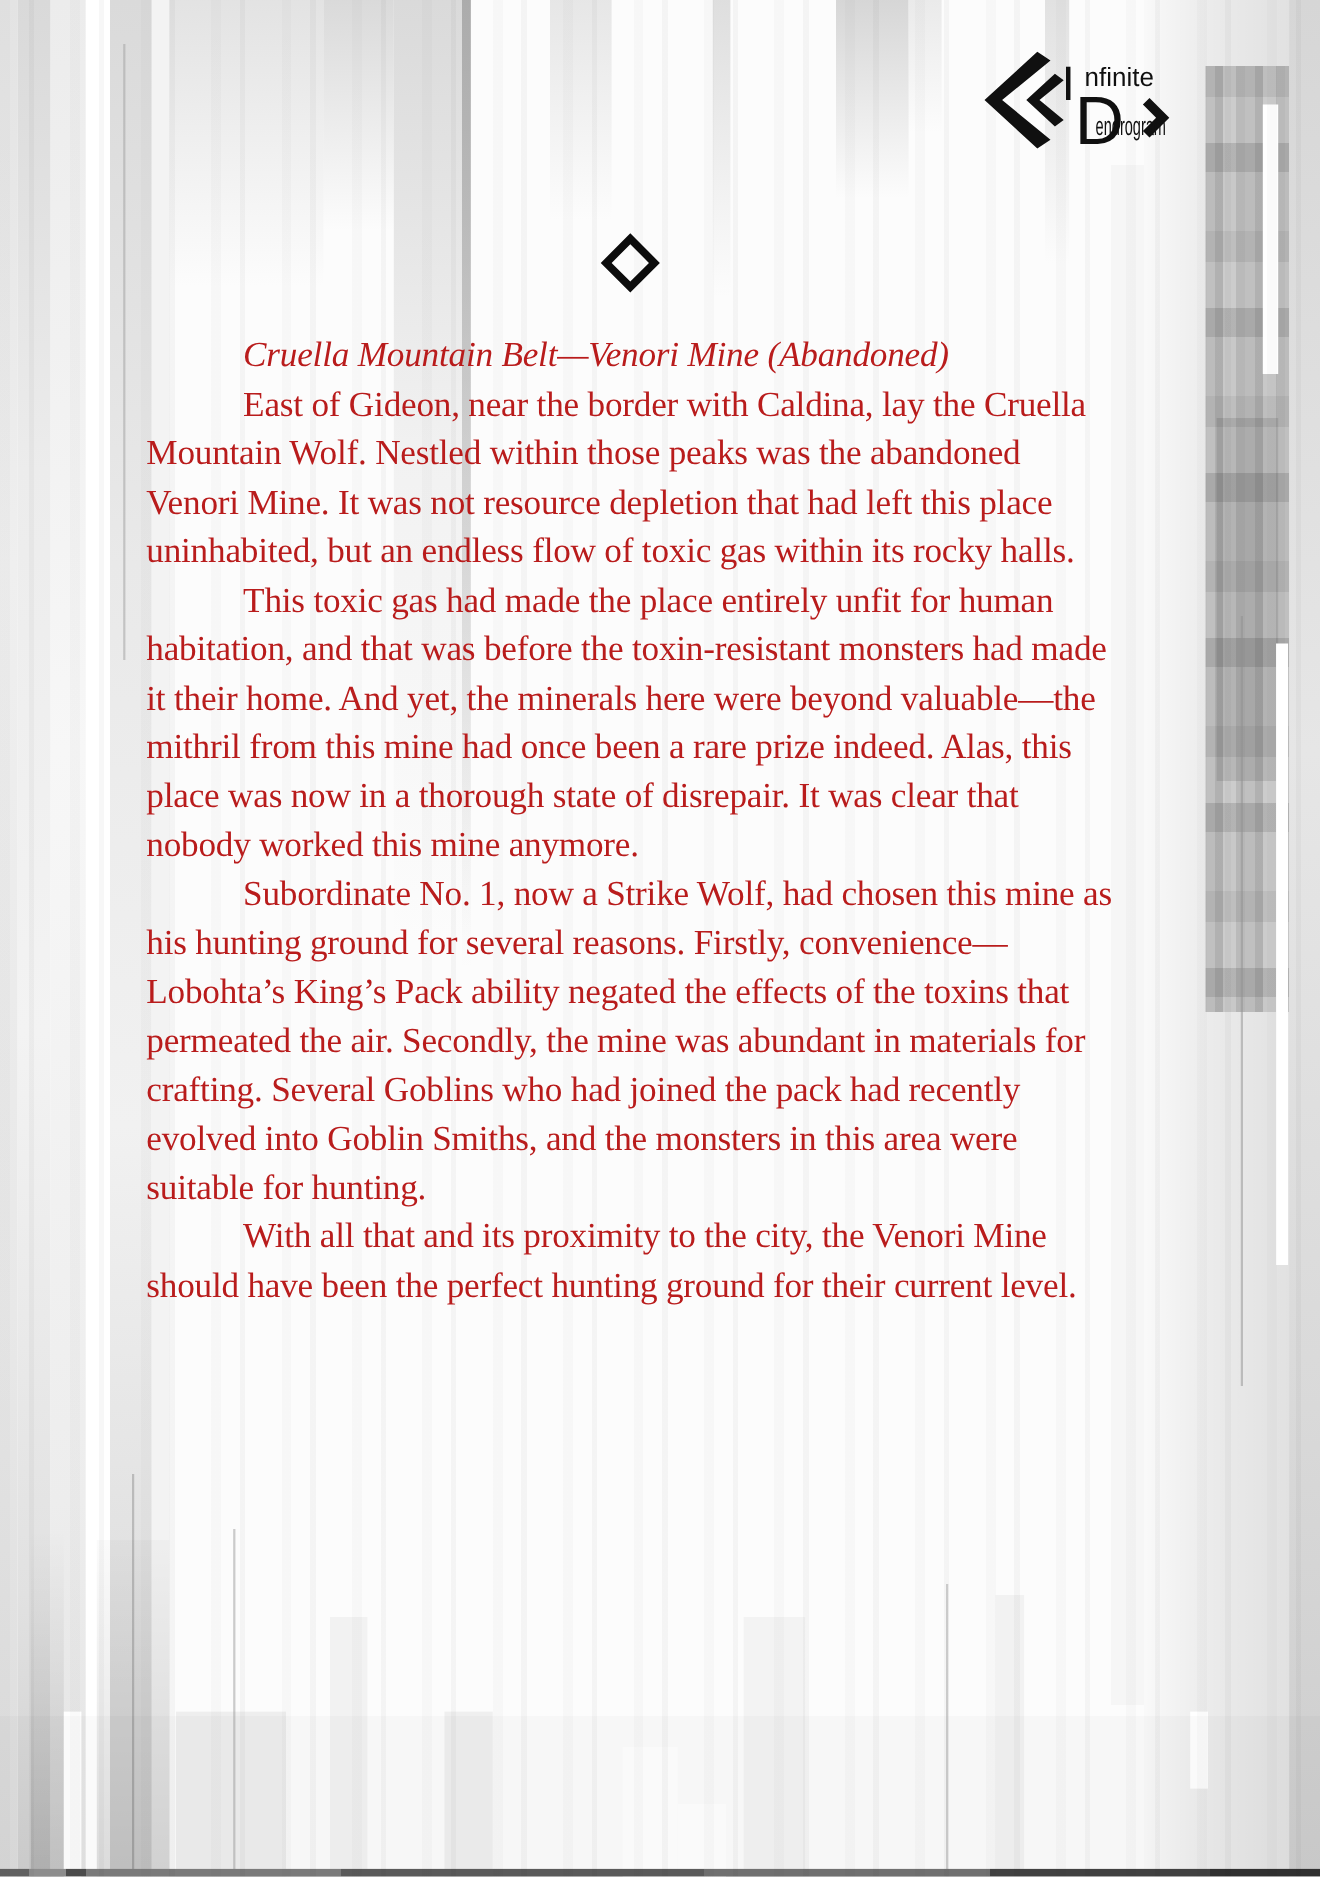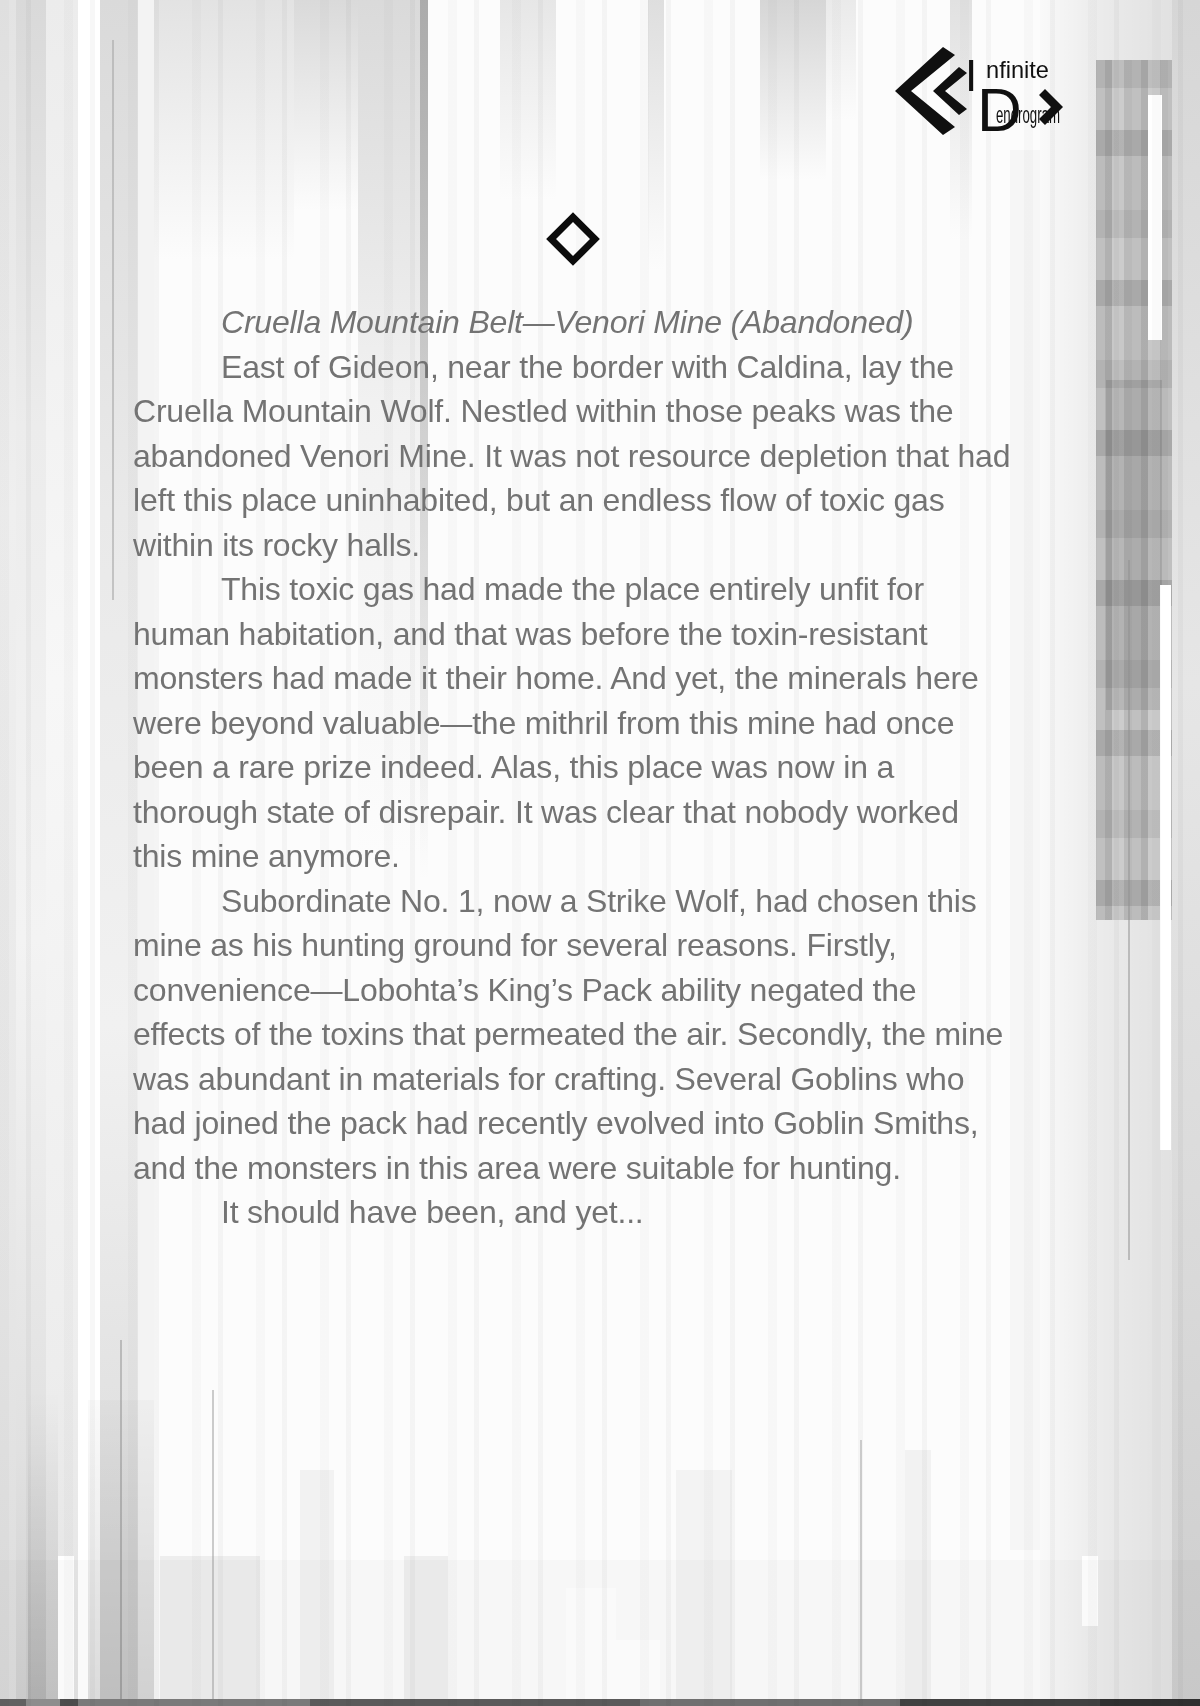--- a/index.html
+++ b/index.html
@@ -58,21 +58,21 @@
        background:linear-gradient(90deg,#616161 0 26px,#8d8d8d 26px 60px,#4c4c4c 60px 78px,#7a7a7a 78px 310px,#5a5a5a 310px 640px,#707070 640px 900px,#414141 900px 1100px,#303030 1100px 100%);}
   
   .logo{position:absolute;left:893px;top:45px;width:172px;height:92px;z-index:3;}
   .logo text{fill:#101010;font-family:"Liberation Sans",sans-serif;font-weight:400;}
   .logo polygon{fill:#101010;}
   
   .divider{position:absolute;left:133px;top:220px;width:880px;display:flex;justify-content:center;z-index:3;}
   .diamond{width:24px;height:24px;border:7px solid #0c0c0c;transform:rotate(45deg);background:transparent;}
   
   .content{position:absolute;left:133px;top:300px;width:880px;z-index:3;
-    font-family:Liberation Sans, sans-serif;font-size:32px;line-height:44.5px;color:#737373;letter-spacing:-.2px;}
+    font-family:Liberation Serif, serif;font-size:32px;line-height:44.5px;color:#b91c1c;letter-spacing:-.2px;}
   .content p{margin:0;text-indent:88px;}
   .content p.heading{font-style:italic;}
 </style>
 </head>
 <body>
 
 <div class="page">
 
   <div class="bg">
     <div id="L1"></div>
@@ -129,16 +129,16 @@
 
   <div class="divider">
     <span class="diamond"></span>
   </div>
 
   <div class="content">
     <p class="heading">Cruella Mountain Belt—Venori Mine (Abandoned)</p>
     <p>East of Gideon, near the border with Caldina, lay the Cruella Mountain Wolf. Nestled within those peaks was the abandoned Venori Mine. It was not resource depletion that had left this place uninhabited, but an endless flow of toxic gas within its rocky halls.</p>
     <p>This toxic gas had made the place entirely unfit for human habitation, and that was before the toxin-resistant monsters had made it their home. And yet, the minerals here were beyond valuable—the mithril from this mine had once been a rare prize indeed. Alas, this place was now in a thorough state of disrepair. It was clear that nobody worked this mine anymore.</p>
     <p>Subordinate No. 1, now a Strike Wolf, had chosen this mine as his hunting ground for several reasons. Firstly, convenience—Lobohta’s King’s Pack ability negated the effects of the toxins that permeated the air. Secondly, the mine was abundant in materials for crafting. Several Goblins who had joined the pack had recently evolved into Goblin Smiths, and the monsters in this area were suitable for hunting.</p>
-    <p>It should have been, and yet...</p>
+    <p>With all that and its proximity to the city, the Venori Mine should have been the perfect hunting ground for their current level.</p>
   </div>
 
 </div>
 
 </body></html>

